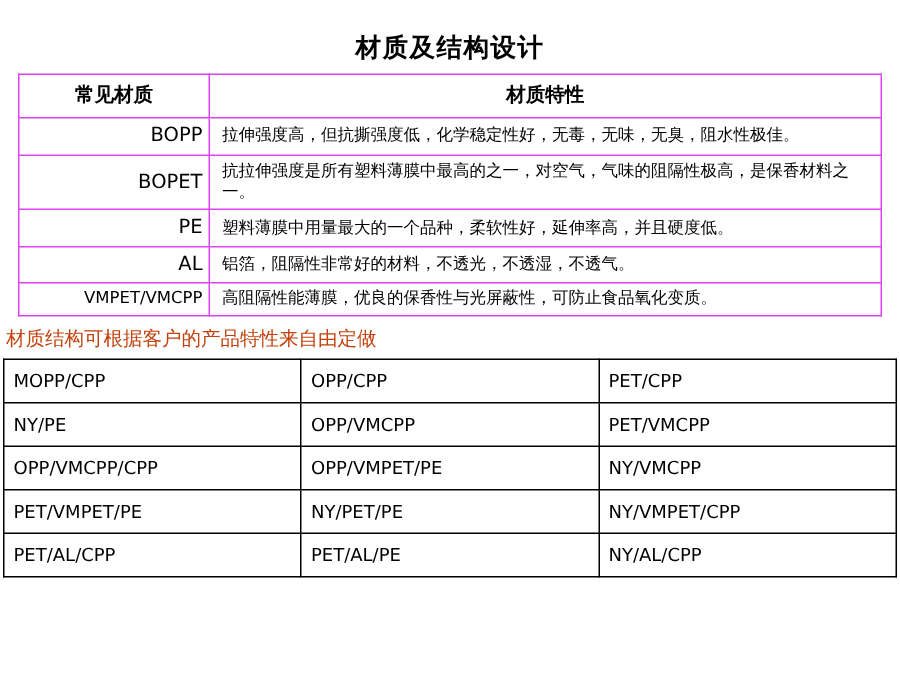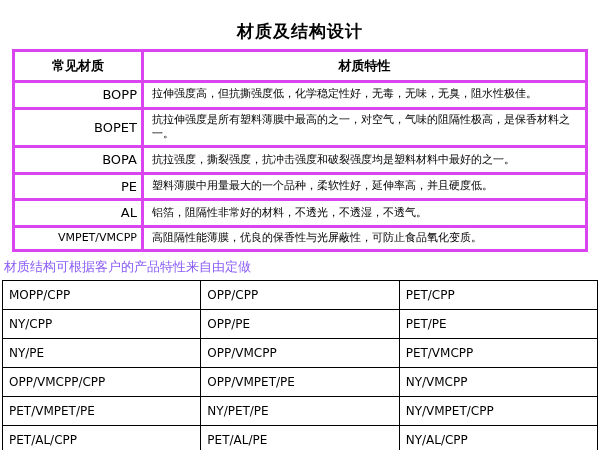--- a/index.html
+++ b/index.html
@@ -28,21 +28,21 @@
     padding: 20px 0 6px 0;
     color: #000;
   }
   table.mat {
     border-collapse: collapse;
     width: 576px;
     margin: 0 auto;
     table-layout: fixed;
   }
   table.mat td {
-    border: 3px solid #d946ef;
+    border: 1px solid #d946ef;
     padding: 3px 4px;
     vertical-align: middle;
     font-size: 11px;
     line-height: 1.35;
   }
   table.mat td.name {
     width: 118px;
     text-align: right;
     font-weight: normal;
     font-size: 13px;
@@ -53,21 +53,21 @@
     font-size: 13px;
     height: 22px;
   }
   table.mat td.desc {
     text-align: left;
     padding-left: 8px;
   }
   .note {
     font-size: 13px;
     padding: 6px 0 4px 4px;
-    color: #8b5cf6;
+    color: #c2410c;
   }
   table.combo {
     border-collapse: collapse;
     width: 596px;
     margin: 0 0 0 2px;
     table-layout: fixed;
   }
   table.combo td {
     border: 1px solid #000;
     height: 24px;
@@ -94,24 +94,20 @@
       </tr>
       <tr>
         <td class="name">BOPP</td>
         <td class="desc">拉伸强度高，但抗撕强度低，化学稳定性好，无毒，无味，无臭，阻水性极佳。</td>
       </tr>
       <tr>
         <td class="name">BOPET</td>
         <td class="desc">抗拉伸强度是所有塑料薄膜中最高的之一，对空气，气味的阻隔性极高，是保香材料之一。</td>
       </tr>
       <tr>
-        <td class="name">BOPA</td>
-        <td class="desc">抗拉强度，撕裂强度，抗冲击强度和破裂强度均是塑料材料中最好的之一。</td>
-      </tr>
-      <tr>
         <td class="name">PE</td>
         <td class="desc">塑料薄膜中用量最大的一个品种，柔软性好，延伸率高，并且硬度低。</td>
       </tr>
       <tr>
         <td class="name">AL</td>
         <td class="desc">铝箔，阻隔性非常好的材料，不透光，不透湿，不透气。</td>
       </tr>
       <tr>
         <td class="name" style="font-size:11px;">VMPET/VMCPP</td>
         <td class="desc">高阻隔性能薄膜，优良的保香性与光屏蔽性，可防止食品氧化变质。</td>
@@ -120,25 +116,20 @@
   </table>
 
   <div class="note">材质结构可根据客户的产品特性来自由定做</div>
 
   <table class="combo">
     <tbody>
       <tr>
         <td>MOPP/CPP</td>
         <td>OPP/CPP</td>
         <td>PET/CPP</td>
-      </tr>
-      <tr>
-        <td>NY/CPP</td>
-        <td>OPP/PE</td>
-        <td>PET/PE</td>
       </tr>
       <tr>
         <td>NY/PE</td>
         <td>OPP/VMCPP</td>
         <td>PET/VMCPP</td>
       </tr>
       <tr>
         <td>OPP/VMCPP/CPP</td>
         <td>OPP/VMPET/PE</td>
         <td>NY/VMCPP</td>

